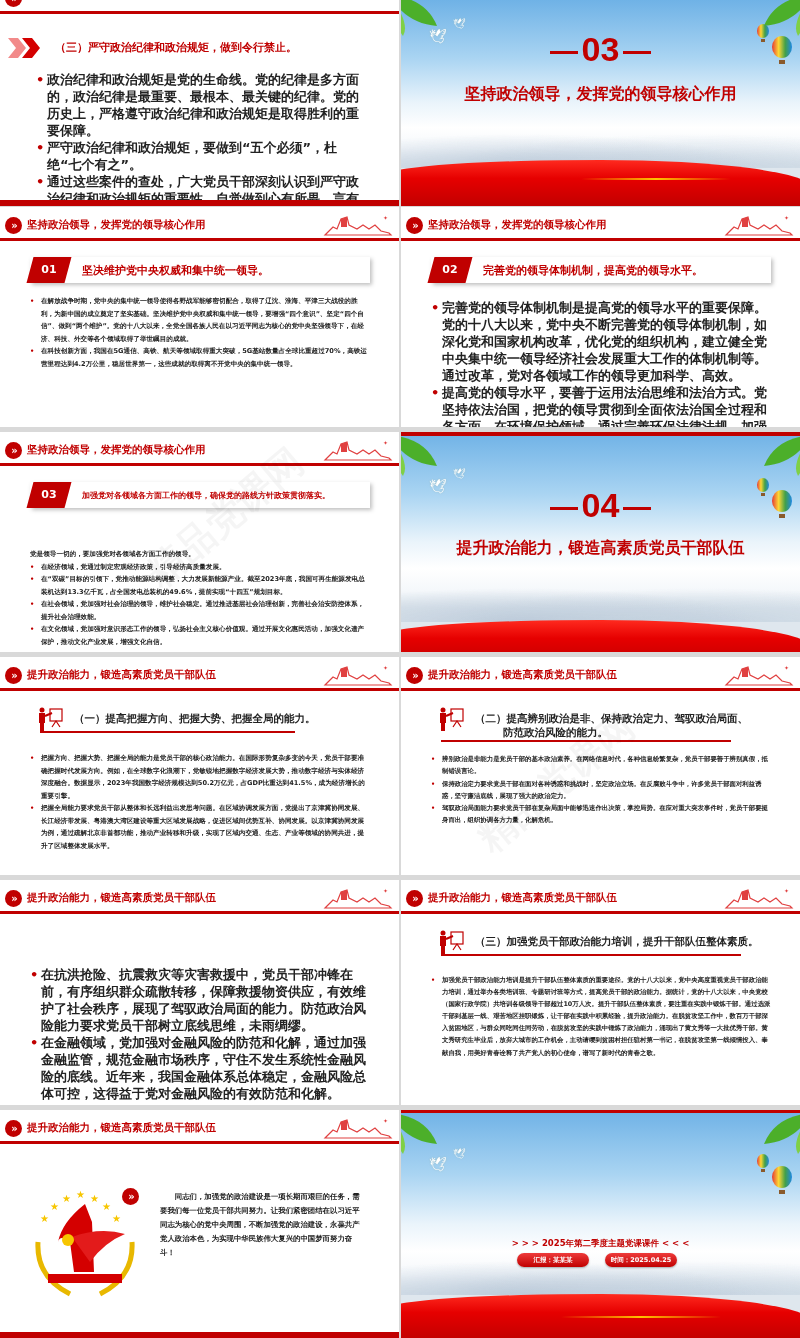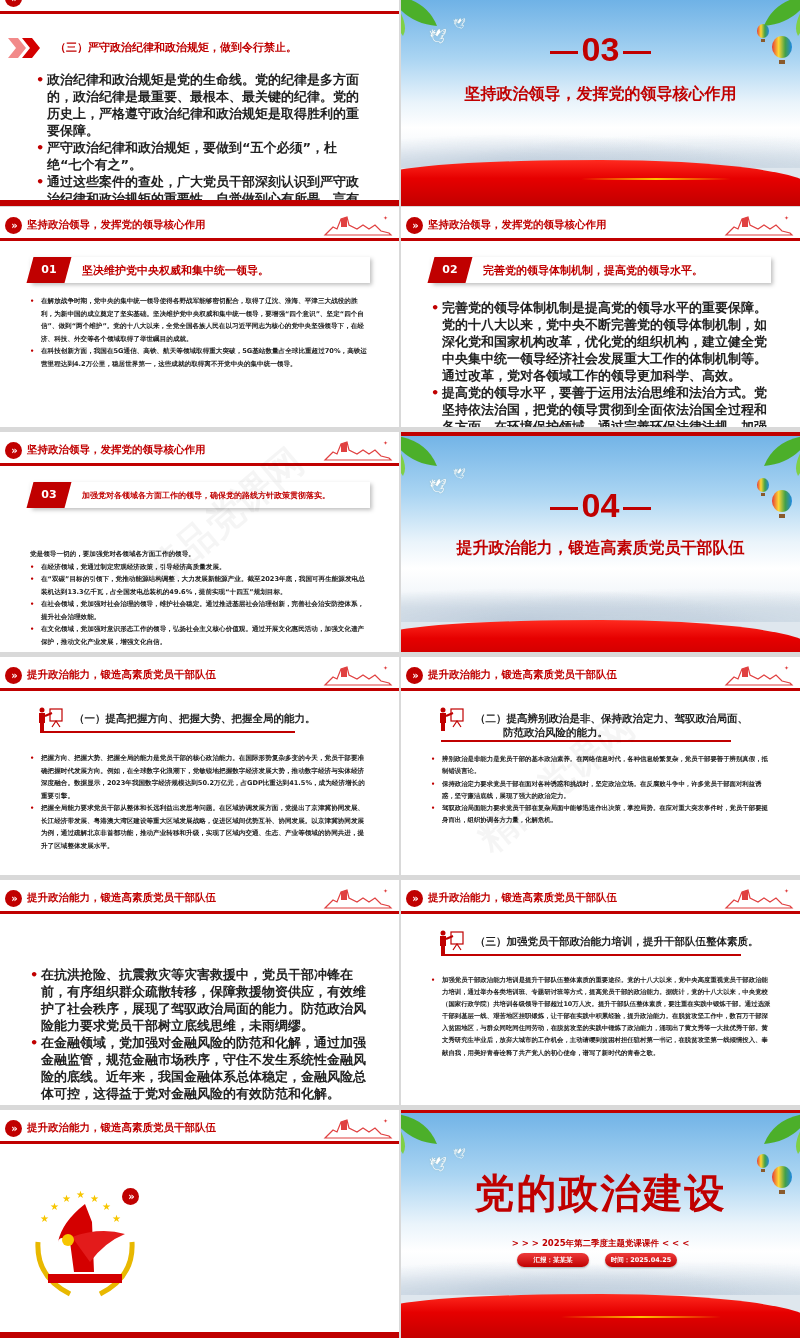--- a/index.html
+++ b/index.html
@@ -359,20 +359,21 @@
         <text x="82" y="40" font-size="10">★</text>
     </g>
     <path d="M8 60 Q6 95 40 112" fill="none" stroke="#e8b800" stroke-width="5"></path>
     <path d="M102 60 Q104 95 70 112" fill="none" stroke="#e8b800" stroke-width="5"></path>
     <path d="M55 22 L62 40 L64 90 L44 90 L40 60 Q30 52 28 60 Q32 40 55 22Z" fill="#d40000"></path>
     <path d="M42 55 Q70 45 95 52 Q75 60 60 80Z" fill="#e31b1b"></path>
     <circle cx="38" cy="58" r="6" fill="#f7c600"></circle>
     <rect x="18" y="92" width="74" height="9" fill="#d40000"></rect>
   </svg>
   <div style="position:absolute;left:122px;top:78px;width:17px;height:17px;border-radius:50%;background:#c00000;color:#fff;font-size:10px;font-weight:bold;line-height:17px;text-align:center;letter-spacing:-2px;">»</div>
+  <div style="position:absolute;left:160px;top:80px;width:205px;font-size:7.4px;font-weight:bold;color:#222;line-height:14px;text-indent:2em;">同志们，加强党的政治建设是一项长期而艰巨的任务，需要我们每一位党员干部共同努力。让我们紧密团结在以习近平同志为核心的党中央周围，不断加强党的政治建设，永葆共产党人政治本色，为实现中华民族伟大复兴的中国梦而努力奋斗！</div>
   <div class="foot"></div>
 </div>
 
 <div class="slide right" style="top:1110px;height:228px;">
   <div class="hdr-topbar" style="position:absolute;z-index:3;height:3px;"></div>
   <div class="sky"></div>
   <div class="mist" style="top:145px;"></div>
   <svg class="leaf" style="left:-4px;top:4px;" viewBox="0 0 46 40">
       <path d="M0 0 Q30 5 40 30 Q15 28 0 10Z" fill="#4caf2a"></path>
       <path d="M0 10 Q12 30 6 40 Q-2 30 0 10Z" fill="#7fd046"></path>
@@ -384,19 +385,18 @@
   <div class="dove" style="left:28px;top:46px;">🕊</div>
   <div class="dove" style="left:52px;top:38px;font-size:10px;">🕊</div>
   <svg class="balloon" style="left:355px;top:44px;" width="14" height="20">
       <ellipse cx="7" cy="7" rx="6" ry="7" fill="url(#bg1)"></ellipse>
       <rect x="5" y="15" width="4" height="3" fill="#8a5a2b"></rect>
     </svg>
   <svg class="balloon" style="left:370px;top:56px;" width="22" height="30">
       <ellipse cx="11" cy="11" rx="10" ry="11" fill="url(#bg1)"></ellipse>
       <rect x="8" y="24" width="6" height="4" fill="#8a5a2b"></rect>
     </svg>
-  <div class="cover-title">党的政治建设</div>
   <div class="cover-sub">&gt; &gt; &gt;  2025年第二季度主题党课课件    &lt; &lt; &lt;</div>
   <div class="pill" style="left:116px;">汇报：某某某</div>
   <div class="pill" style="left:204px;">时间：2025.04.25</div>
   <div class="ribbon" style="top:184px;"></div>
   <div class="ribbon-gold" style="left:160px;top:206px;width:160px;"></div>
 </div>
 
 </body></html>

